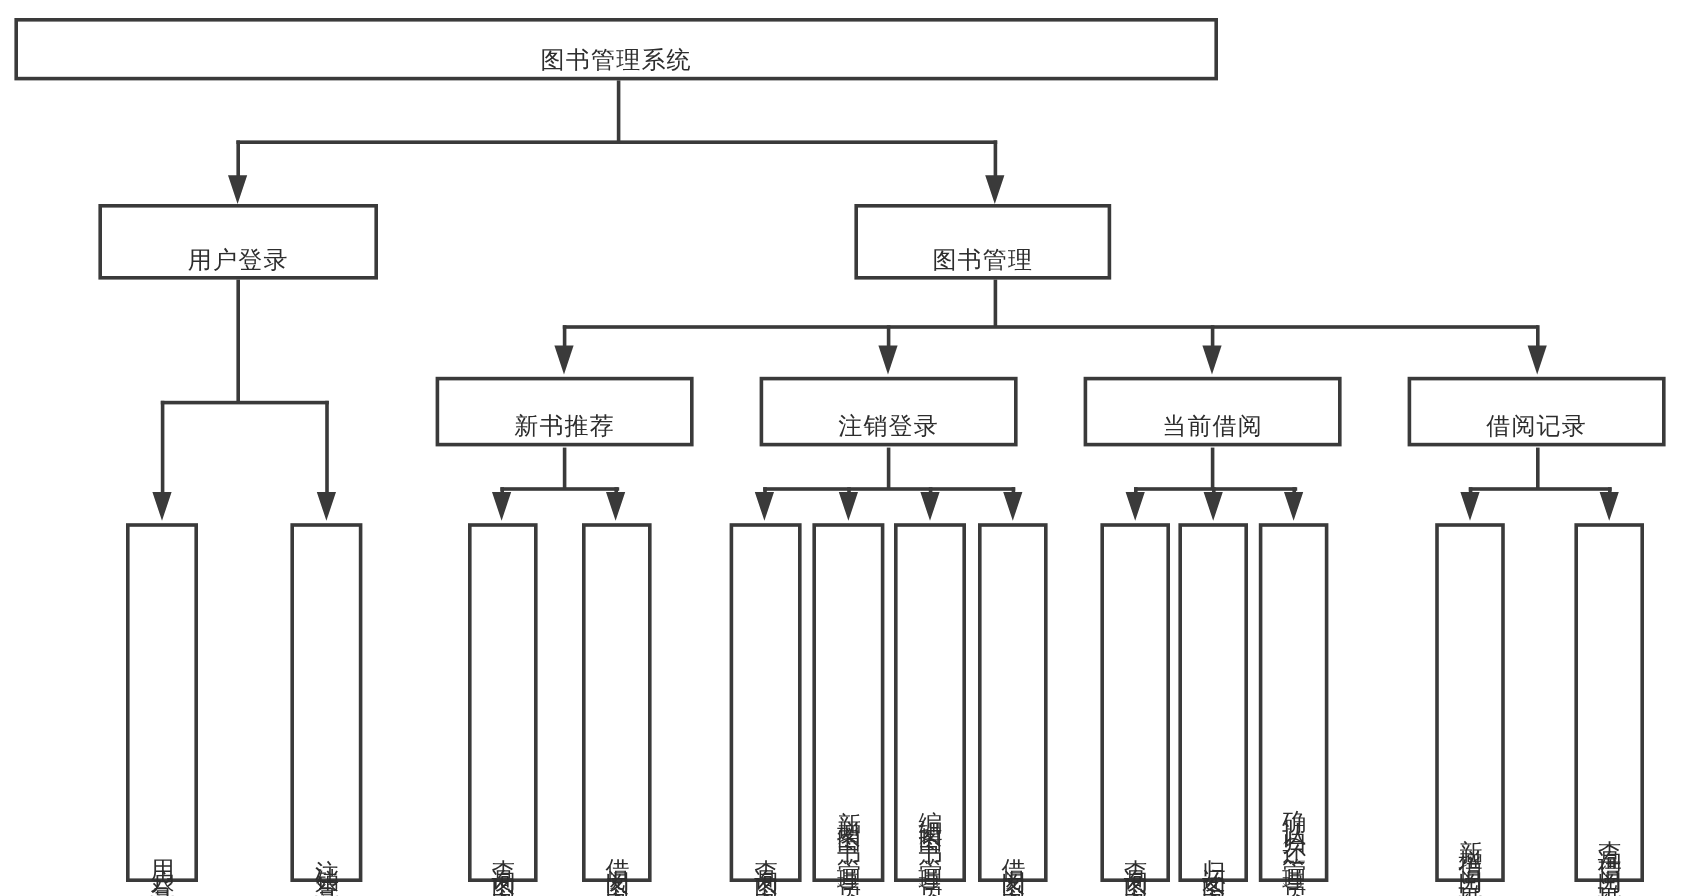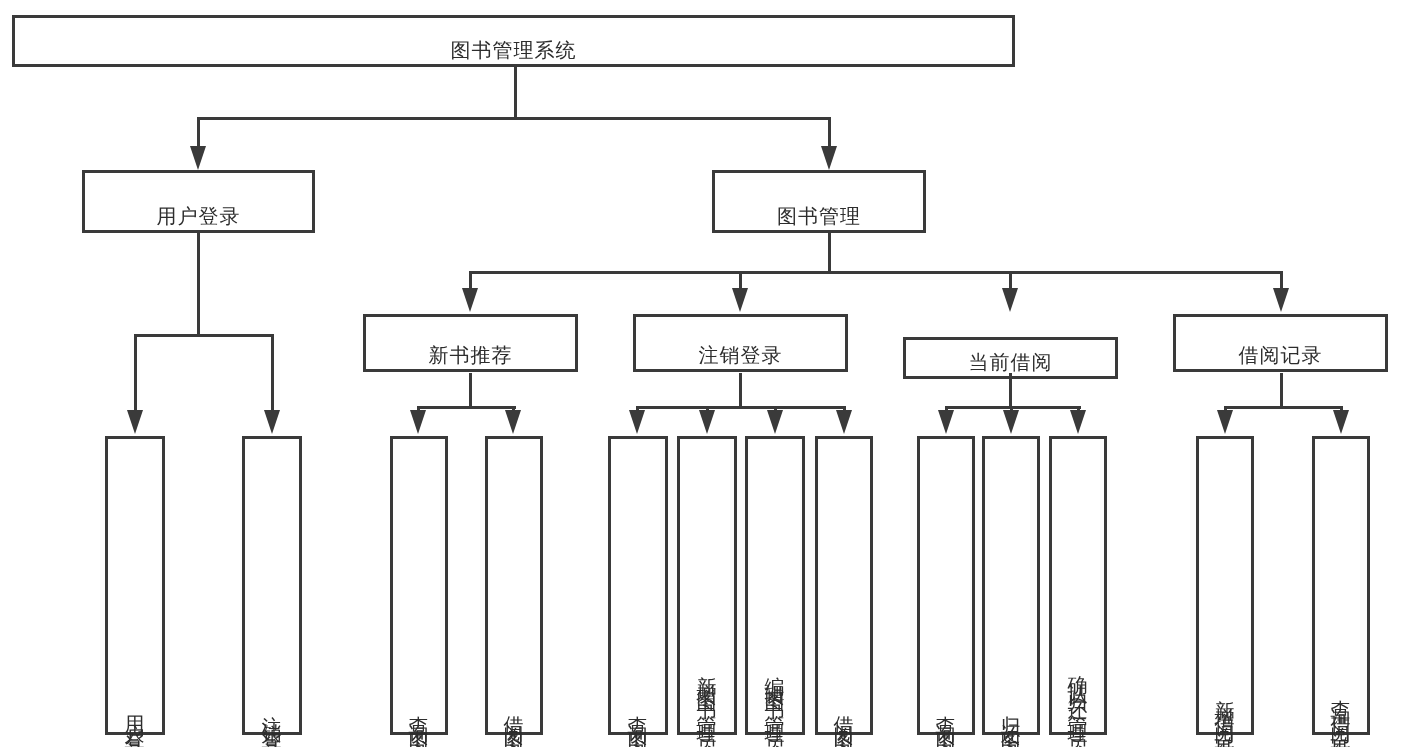--- a/index.html
+++ b/index.html
@@ -101,21 +101,21 @@
   <div class="arrow" style="left:732px;top:288px;"></div>
   <div class="arrow" style="left:1002px;top:288px;"></div>
   <div class="arrow" style="left:1273px;top:288px;"></div>
 
   <div class="node hbox" style="left:363px;top:314px;width:215px;height:58px;">
     <span>新书推荐</span>
   </div>
   <div class="node hbox" style="left:633px;top:314px;width:215px;height:58px;">
     <span>注销登录</span>
   </div>
-  <div class="node hbox" style="left:903px;top:314px;width:215px;height:42px;margin-top:23px;">
+  <div class="node hbox" style="left:903px;top:314px;width:215px;height:58px;">
     <span>当前借阅</span>
   </div>
   <div class="node hbox" style="left:1173px;top:314px;width:215px;height:58px;">
     <span>借阅记录</span>
   </div>
 
   <div class="vline" style="left:469px;top:373px;width:3px;height:35px;"></div>
   <div class="hline" style="left:417px;top:406px;width:99px;height:3px;"></div>
   <div class="vline" style="left:417px;top:406px;width:3px;height:8px;"></div>
   <div class="vline" style="left:512px;top:406px;width:3px;height:8px;"></div>

